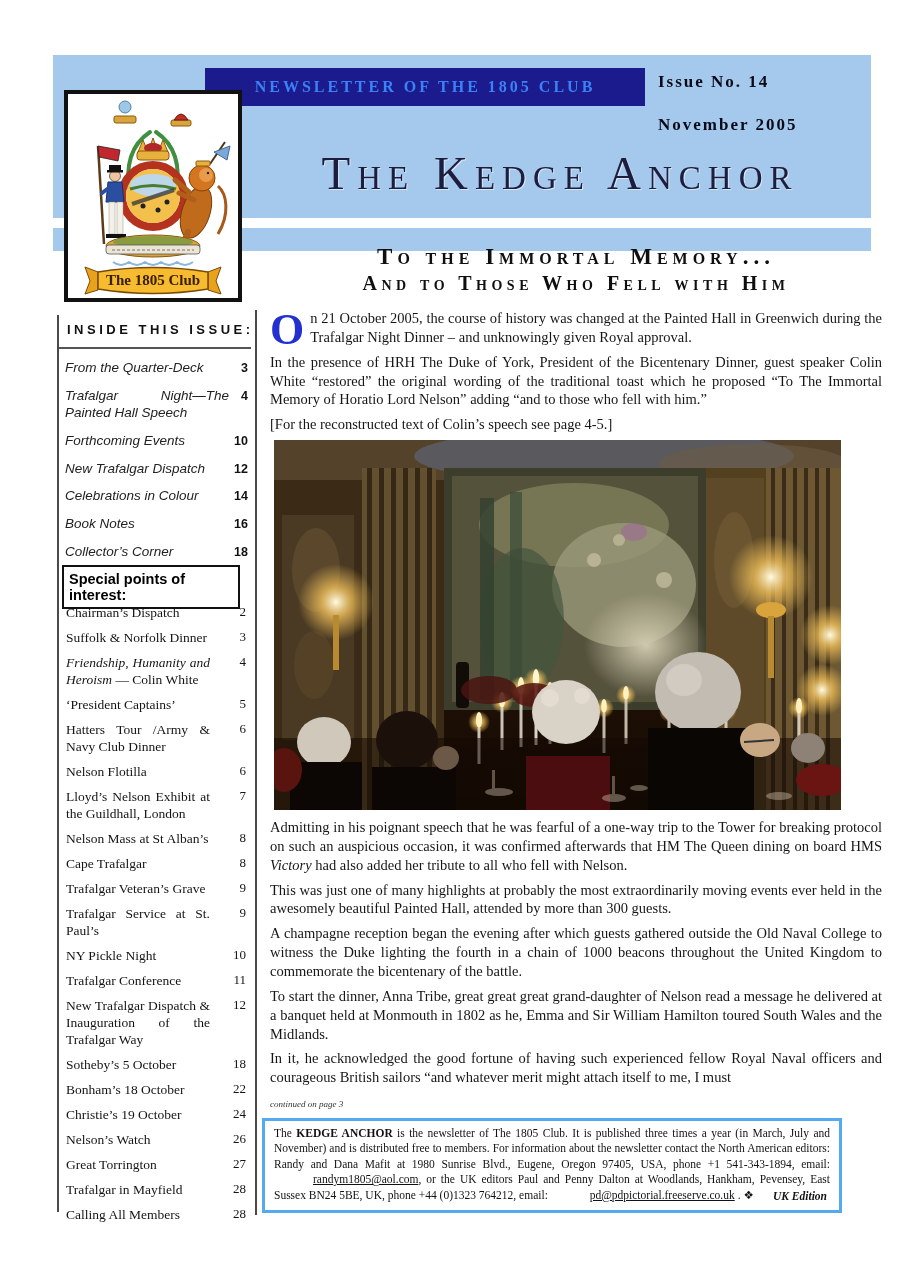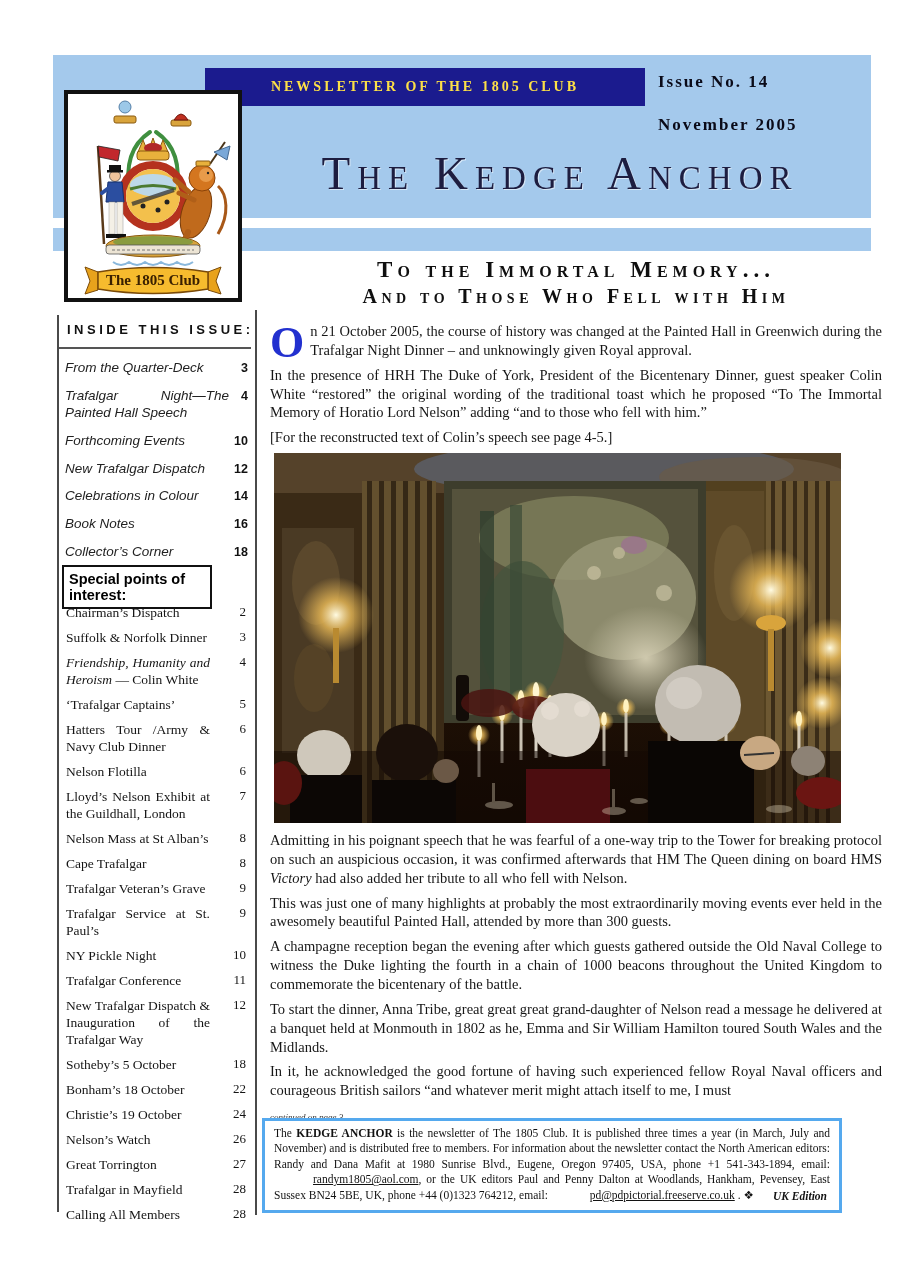--- a/index.html
+++ b/index.html
@@ -2,21 +2,21 @@
 <html><head>
 <meta charset="utf-8">
 <style>
   html,body{margin:0;padding:0;background:#ffffff;}
   .page{position:relative;width:900px;height:1272px;background:#ffffff;overflow:hidden;
         font-family:"Liberation Serif",serif;color:#1d1d1d;}
   
   .band{position:absolute;left:53px;top:55px;width:818px;height:163px;background:#a4c9ec;}
   .band2{position:absolute;left:53px;top:228px;width:818px;height:23px;background:#a4c9ec;}
   .navybar{position:absolute;left:205px;top:68px;width:440px;height:38px;background:#1b1b8e;
-           color:#fde047;font-weight:bold;font-size:14px;letter-spacing:3px;
+           color:#3b82f6;font-weight:bold;font-size:16px;letter-spacing:3px;
            text-align:center;line-height:38px;font-family:"Liberation Serif",serif;}
   .issue{position:absolute;left:658px;top:72px;font-size:17px;font-weight:bold;
          letter-spacing:2px;color:#0a0a18;}
   .issuedate{position:absolute;left:658px;top:115px;font-size:17px;font-weight:bold;
          letter-spacing:2px;color:#0a0a18;}
   .kedge-title{position:absolute;left:250px;top:146px;width:620px;text-align:center;
          font-variant:small-caps;font-size:47px;letter-spacing:7px;color:#1d1d40;
          text-shadow:1px 1px 0 rgba(255,255,255,0.55);white-space:nowrap;}
   .crestbox{position:absolute;left:64px;top:90px;width:178px;height:212px;background:#ffffff;
          border:4px solid #111;box-sizing:border-box;}
@@ -25,32 +25,32 @@
   .vrule-right{position:absolute;left:255px;top:310px;width:2px;height:905px;background:#4a4a4a;}
   .toc-head{position:absolute;left:67px;top:322px;font-family:"Liberation Sans",sans-serif;
          font-weight:bold;font-size:13px;letter-spacing:3.5px;color:#111;}
   .toc-rule{position:absolute;left:59px;top:347px;width:192px;height:2px;background:#555;}
   .toc{position:absolute;left:65px;top:360px;width:183px;list-style:none;margin:0;padding:0;}
   .toc-item{display:flex;gap:12px;margin-bottom:11px;align-items:flex-start;}
   .toc-label{flex:1;font-family:"Liberation Sans",sans-serif;font-style:italic;
          font-size:13.5px;line-height:1.25;text-align:justify;color:#222;}
   .toc-page{font-family:"Liberation Sans",sans-serif;font-weight:bold;font-size:12.5px;
          color:#111;padding-top:1px;}
-  .sp-headbox{position:absolute;left:62px;top:565px;width:150px;box-sizing:border-box;
+  .sp-headbox{position:absolute;left:62px;top:565px;width:178px;box-sizing:border-box;
          border:2px solid #111;padding:4px 5px;background:#fff;
          font-family:"Liberation Sans",sans-serif;font-weight:bold;font-size:14.5px;color:#000;}
   .sp-list{position:absolute;left:66px;top:604px;width:180px;list-style:none;margin:0;padding:0;}
   .sp-item{display:flex;gap:20px;margin-bottom:8px;align-items:flex-start;}
   .sp-label{flex:1;font-size:13.5px;line-height:1.26;text-align:justify;color:#141414;}
   .sp-page{min-width:16px;text-align:right;font-size:13px;color:#141414;}
   .ital{font-style:italic;}
   
   .main{position:absolute;left:270px;top:240px;width:612px;}
   .headline1{font-variant:small-caps;font-weight:bold;font-size:23px;letter-spacing:5px;
-         text-align:center;color:#0f0f0f;margin:17px 0 2px 0;}
+         text-align:center;color:#0f0f0f;margin:4px 0 2px 0;}
   .headline2{font-variant:small-caps;font-weight:bold;font-size:20px;letter-spacing:4.5px;
          text-align:center;color:#0f0f0f;margin:0 0 14px 0;}
   .bodyp{font-size:14.5px;line-height:1.3;text-align:justify;margin:0 0 6px 0;color:#161616;}
   .dropcap{float:left;font-size:44px;line-height:0.82;font-weight:bold;color:#2230cf;
          padding:3px 6px 0 0;font-family:"Liberation Serif",serif;}
   .photo{width:567px;height:370px;margin:4px 0 8px 4px;position:relative;background:#1c0f06;}
   .continued{font-size:9px;font-style:italic;color:#333;margin-top:8px;}
   
   .footerbox{position:absolute;left:262px;top:1118px;width:580px;box-sizing:border-box;
          border:3px solid #55a9ee;background:#ffffff;padding:5px 9px 7px 9px;
@@ -176,21 +176,21 @@
       </li>
     <li class="sp-item">
         <span class="sp-label">Suffolk &amp; Norfolk Dinner</span>
         <span class="sp-page">3</span>
       </li>
     <li class="sp-item">
         <span class="sp-label"><span class="ital">Friendship, Humanity and Heroism</span><span> — Colin White</span></span>
         <span class="sp-page">4</span>
       </li>
     <li class="sp-item">
-        <span class="sp-label">‘Trafalgar Captains’</span>
+        <span class="sp-label">‘President Captains’</span>
         <span class="sp-page">5</span>
       </li>
     <li class="sp-item">
         <span class="sp-label">Hatters Tour /Army &amp; Navy Club Dinner</span>
         <span class="sp-page">6</span>
       </li>
     <li class="sp-item">
         <span class="sp-label">Nelson Flotilla</span>
         <span class="sp-page">6</span>
       </li>

